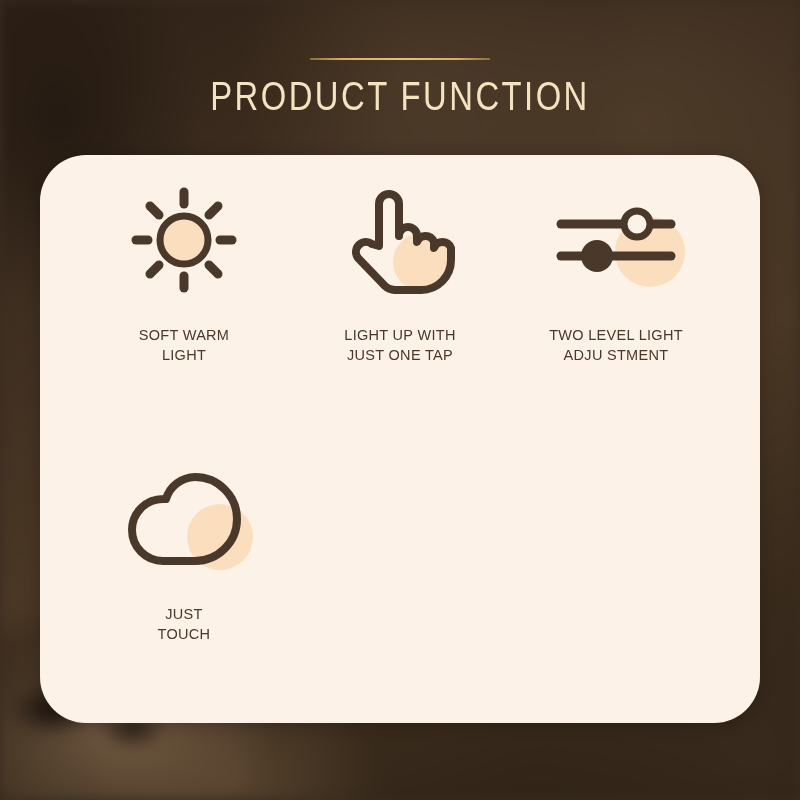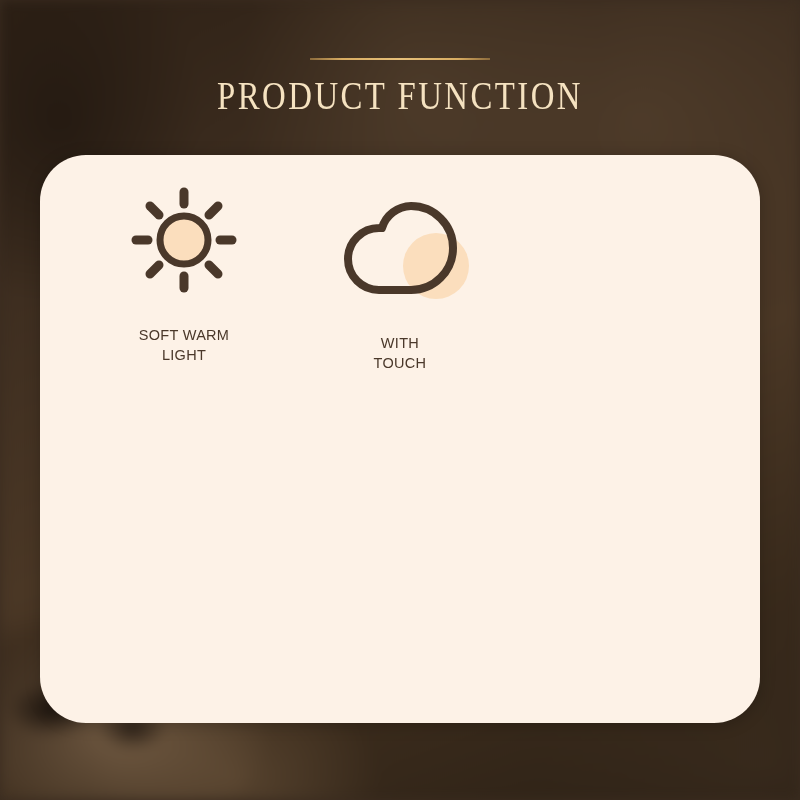--- a/index.html
+++ b/index.html
@@ -41,21 +41,20 @@
       radial-gradient(ellipse 60px 40px at 70px 38px, rgba(18,12,8,0.85) 0%, rgba(18,12,8,0) 68%),
       radial-gradient(ellipse 52px 34px at 152px 56px, rgba(18,12,8,0.7) 0%, rgba(18,12,8,0) 68%);
   }
 
   
   #header {
     position: absolute;
     left: 0; right: 0; top: 58px;
     text-align: center;
     z-index: 3;
-    font-family: Liberation Serif, serif;
   }
   #divider {
     width: 180px;
     height: 2px;
     margin: 0 auto 14px auto;
     background: linear-gradient(90deg, #8C6B3C 0%, #D8AC62 18%, #E6C07A 50%, #D8AC62 82%, #8C6B3C 100%);
   }
   #page-title {
     font-size: 40px;
     line-height: 44px;
@@ -160,30 +159,59 @@
             <line x1="81" y1="81" x2="90" y2="90"></line>
             <line x1="90" y1="22" x2="81" y2="31"></line>
             <line x1="31" y1="81" x2="22" y2="90"></line>
           </g>
         </svg>
       </div>
       <div class="feature-label">SOFT WARM
 LIGHT</div>
     </div>
 
-
+    <div class="feature-cell cell-2">
+      <div class="icon-stage">
+        <div class="accent-blob"></div>
+        <svg class="icon-art" width="104" height="112" viewBox="0 0 104 112" fill="none">
+          <path d="M34 62 V20 a10 10 0 0 1 20 0 V52
+                   a9 9 0 0 1 18 0 V58
+                   a9 9 0 0 1 17 0 V64
+                   a9 9 0 0 1 17 0 V76
+                   a30 30 0 0 1 -30 30 H50
+                   a14 14 0 0 1 -10 -4 L13 74
+                   a10 10 0 0 1 14 -14 Z" transform="translate(-3,0)" stroke="#4A382A" stroke-width="8" stroke-linejoin="round" stroke-linecap="round" fill="none"></path>
+        </svg>
+      </div>
+      <div class="feature-label">LIGHT UP WITH
+JUST ONE TAP</div>
+    </div>
+
+    <div class="feature-cell cell-3">
+      <div class="icon-stage">
+        <div class="accent-blob"></div>
+        <svg class="icon-art" width="122" height="92" viewBox="0 0 122 92" fill="none">
+          <line x1="6" y1="30" x2="116" y2="30" stroke="#4A382A" stroke-width="9" stroke-linecap="round"></line>
+          <line x1="6" y1="62" x2="116" y2="62" stroke="#4A382A" stroke-width="9" stroke-linecap="round"></line>
+          <circle cx="82" cy="30" r="13" fill="#FDF2E7" stroke="#4A382A" stroke-width="7"></circle>
+          <circle cx="42" cy="62" r="16" fill="#4A382A"></circle>
+        </svg>
+      </div>
+      <div class="feature-label">TWO LEVEL LIGHT
+ADJU STMENT</div>
+    </div>
 
 
 
     <div class="feature-cell cell-6 row-2">
       <div class="icon-stage">
         <div class="accent-blob"></div>
         <svg class="icon-art" width="118" height="100" viewBox="0 0 118 100" fill="none">
           <path d="M38 92 H70 A32 32 0 0 0 70 8 A31 31 0 0 0 41 30
                    A22 22 0 0 0 38 30 A31 31 0 0 0 38 92 Z" stroke="#4A382A" stroke-width="8" stroke-linejoin="round" fill="none"></path>
         </svg>
       </div>
-      <div class="feature-label">WITH
+      <div class="feature-label">JUST
 TOUCH</div>
     </div>
 
   </div>
 </div>
 
 </body></html>

